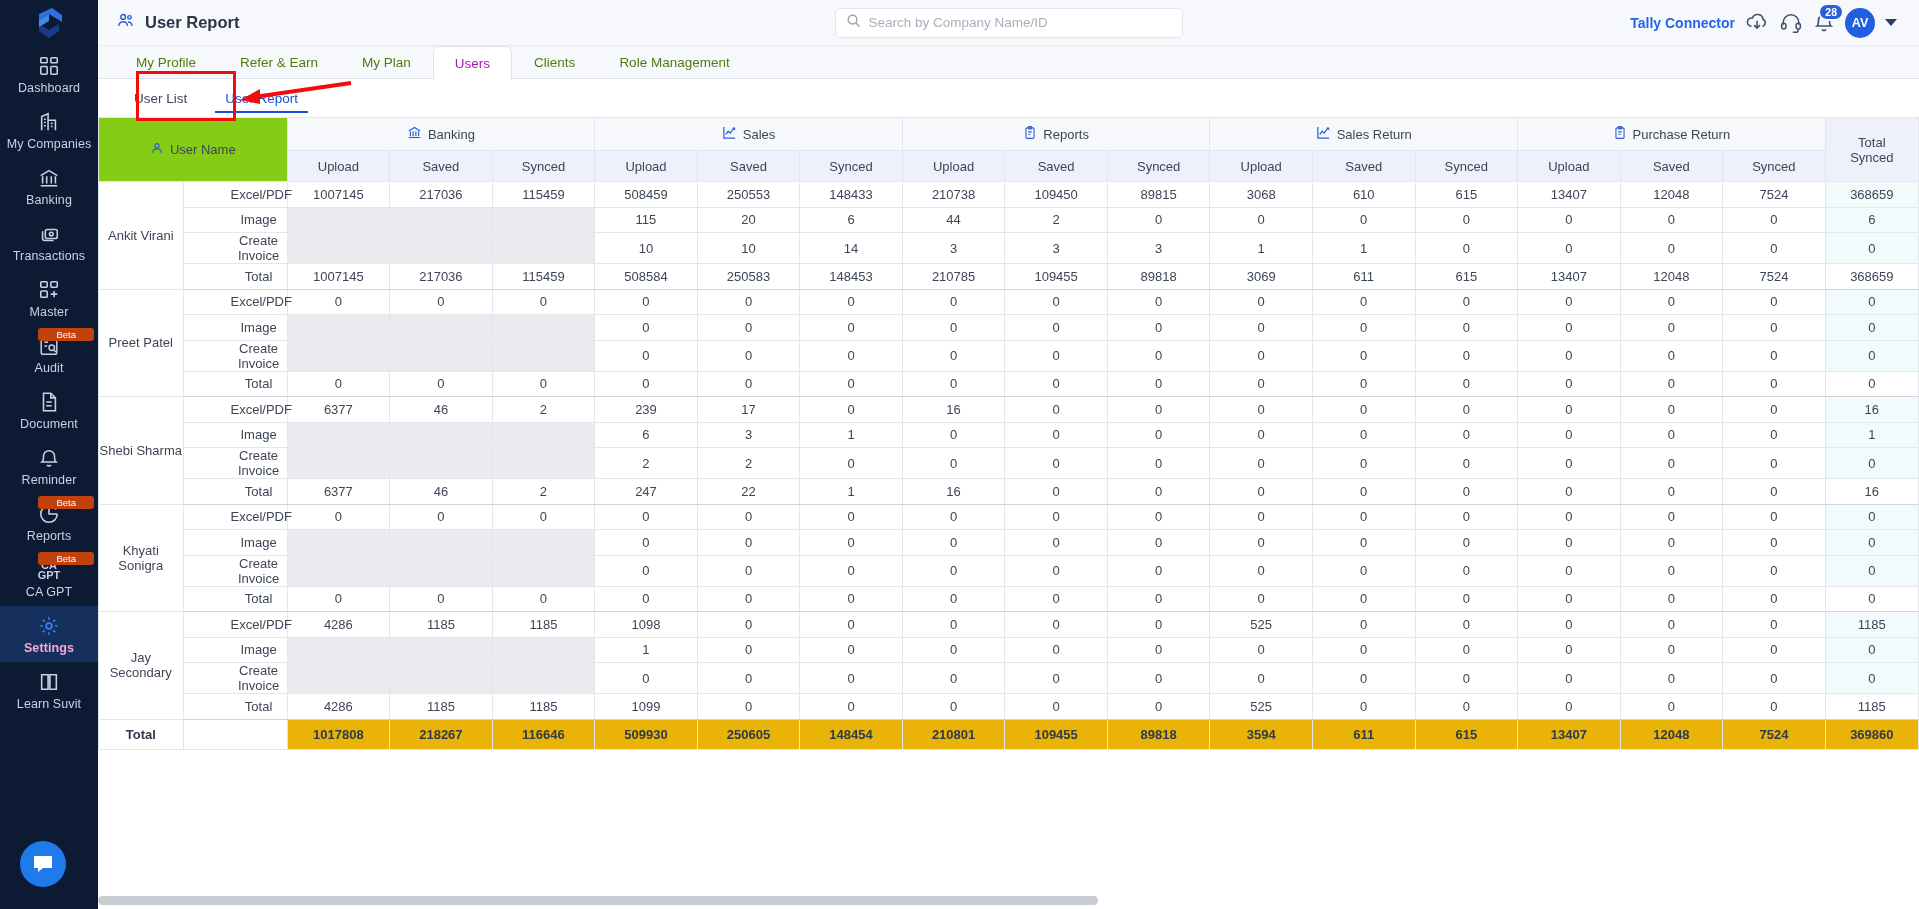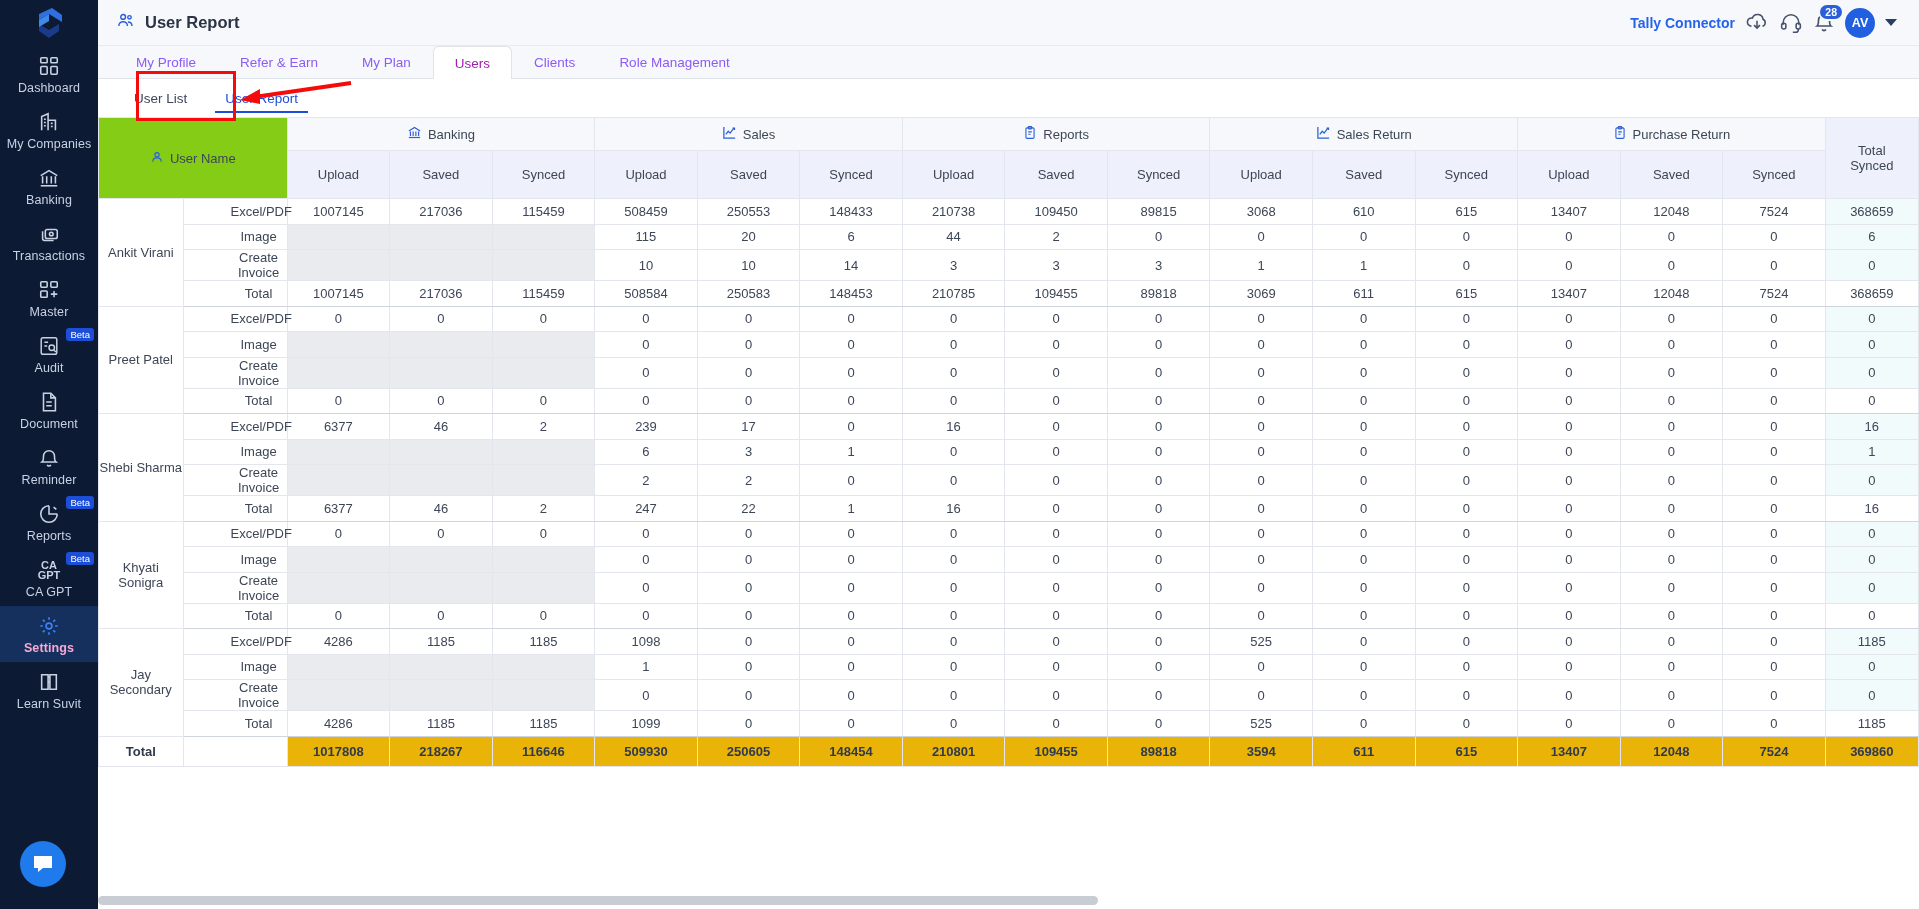--- a/index.html
+++ b/index.html
@@ -24,22 +24,22 @@
     width: 100%; padding: 7px 0 7px 0;
     display: flex; flex-direction: column; align-items: center; justify-content: center;
     color: #c9d2e3; cursor: pointer; position: relative;
   }
   .nav-item .ico { height: 25px; display:flex; align-items:center; justify-content:center; }
   .nav-item .lbl { font-size: 12.5px; margin-top: 3px; letter-spacing: .1px; white-space: nowrap; }
   .nav-item.active { background: #16305e; }
   .nav-item.active .lbl { color: #f9a8d4; font-weight: bold; }
   .beta {
     position: absolute; top: 2px; right: 4px;
-    background: #1d4ed8; color: #fff; font-size: 9.5px;
-    border-radius: 3px; padding: 1px 4px; line-height: 11px;
+    background: #c2410c; color: #fff; font-size: 9.5px;
+    border-radius: 3px; padding: 1px 18px; line-height: 11px;
   }
   .ca-gpt-text { font-size: 11px; font-weight: bold; color:#c9d2e3; line-height: 10px; text-align:center; }
   .chat-fab {
     position: absolute; left: 20px; bottom: 22px;
     width: 46px; height: 46px; border-radius: 50%;
     background: #1f7aec; display:flex; align-items:center; justify-content:center;
     cursor: pointer; z-index: 30;
   }
 
   
@@ -78,21 +78,21 @@
   }
   .caret { width:0;height:0;border-left:6px solid transparent;border-right:6px solid transparent;border-top:7px solid #2b3d63; cursor:pointer;}
 
   
   .tabs-row {
     height: 33px; flex: 0 0 33px; display: flex; align-items: stretch;
     border-bottom: 1px solid #dfe3ea; background: #f7f8fb; padding-left: 16px;
   }
   .tab {
     padding: 0 21px; display: flex; align-items: center; font-size: 13.5px;
-    color: #8b5cf6; cursor: pointer; border: 1px solid transparent; border-bottom: none;
+    color: #4d7c0f; cursor: pointer; border: 1px solid transparent; border-bottom: none;
   }
   .tab.active {
     background: #fff; color: #a21caf;
     border-color: #dfe3ea; border-radius: 6px 6px 0 0;
     margin-bottom: -1px; font-weight: 500;
   }
 
   .subtabs-row {
     height: 38px; flex: 0 0 38px; display: flex; align-items: center;
     padding-left: 20px; background: #fff; gap: 6px;
@@ -115,21 +115,21 @@
 
   
   .table-wrap { flex: 1; overflow: hidden; position: relative; background:#fff; }
   table.report { border-collapse: collapse; width: 1821px; table-layout: fixed; }
   table.report th, table.report td {
     border: 1px solid #e3e6ec; text-align: center; color: #3d4656;
     font-size: 13px; font-weight: normal; padding: 0;
   }
   thead .grp-th { height: 33px; background: #f7f8fb; font-size: 13.5px; color:#222b3a; font-weight: bold; }
   thead .grp-th .ghead { display:flex; align-items:center; justify-content:center; gap:6px; }
-  thead .sub-th { height: 48px; background: #eef1fb; font-size: 13px; color:#222b3a; font-weight: bold; }
+  thead .sub-th { height: 31px; background: #eef1fb; font-size: 13px; color:#222b3a; font-weight: bold; }
   thead .username-th {
     background: #84cc16; font-size: 13.5px; color:#222b3a; font-weight: bold;
     border-right: 1px solid #e3e6ec;
   }
   thead .username-th .uhead { display:flex; align-items:center; justify-content:center; gap:6px; }
   thead .totalsynced-th {
     background: #eef1fb; font-size: 13px; color:#222b3a; font-weight: bold; line-height: 15px;
   }
   tbody td { height: 25.5px; background: #fff; }
   tbody td.username { font-size: 13px; color:#3d4656; border-right:1px solid #e3e6ec; }
@@ -298,20 +298,29 @@
           <svg width="19" height="19" viewBox="0 0 24 24" fill="none" stroke="#2b5fd9" stroke-width="1.8">
             <circle cx="9" cy="7.5" r="3"></circle>
             <path d="M3.5 19c0-3.3 2.5-5.5 5.5-5.5s5.5 2.2 5.5 5.5"></path>
             <circle cx="17" cy="8" r="2.2"></circle>
             <path d="M15 13.8c3 0 5.2 2 5.2 5.2"></path>
           </svg>
         </span>
         <span class="t">User Report</span>
       </div>
 
+      <div class="search-box">
+        <span>
+          <svg width="15" height="15" viewBox="0 0 24 24" fill="none" stroke="#9aa1ae" stroke-width="2.2">
+            <circle cx="10.5" cy="10.5" r="7"></circle>
+              <path d="M16 16 L21.5 21.5"></path>
+          </svg>
+        </span>
+        <input type="text" placeholder="Search by Company Name/ID" style="">
+      </div>
 
       <div class="topbar-right">
         <span class="tally-link">Tally Connector</span>
         <span class="icon-btn">
           <svg width="24" height="22" viewBox="0 0 26 24" fill="none" stroke="#46506a" stroke-width="1.7">
             <path d="M7 15.5A4.5 4.5 0 1 1 8 6.6 6 6 0 0 1 19.6 8 4 4 0 0 1 19 15.5"></path>
             <path d="M13 9.5v8"></path>
               <path d="M9.8 14.3 13 17.6l3.2-3.3"></path>
           </svg>
         </span>

